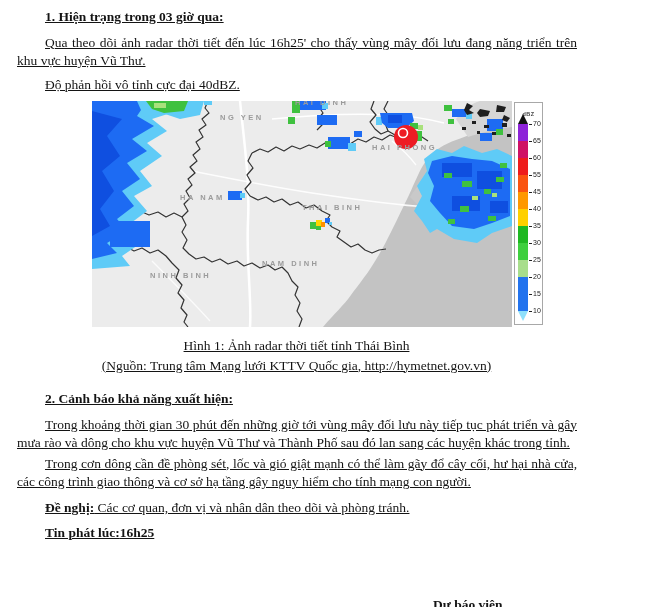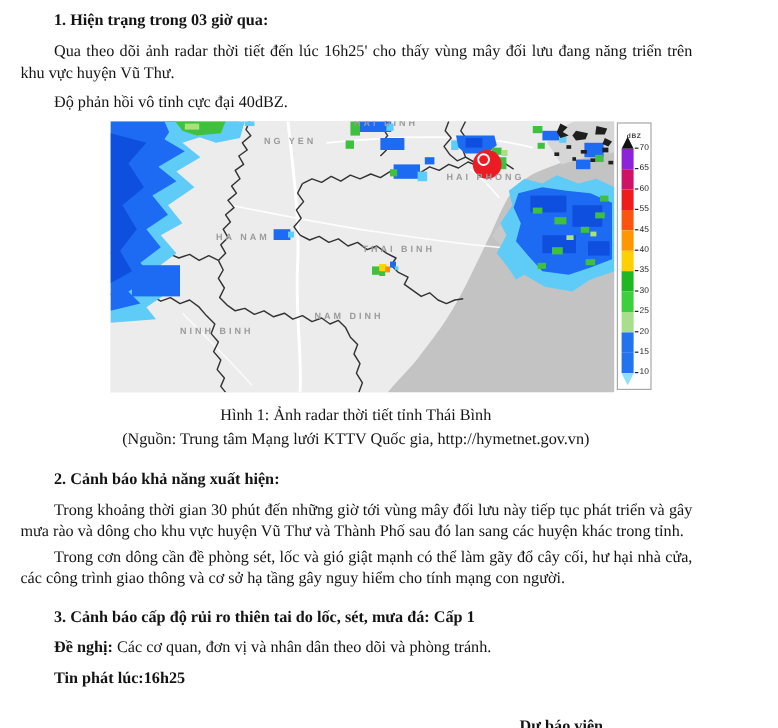--- a/index.html
+++ b/index.html
@@ -1,19 +1,19 @@
 <!DOCTYPE html>
 <html><head>
 <meta charset="utf-8">
 <style>
   html,body{margin:0;padding:0;}
   .page{
     position:relative; width:593px; height:607px; background:#ffffff;
     font-family:"Liberation Serif", serif; color:#141414; overflow:hidden;
-    font-size:13.5px; line-height:18.5px;
+    font-size:13.5px; line-height:18.5px;text-decoration:underline;
   }
   .h-bold{font-weight:bold; margin:0 16px 0 17px; text-indent:28px;}
   .h1{padding-top:8px;}
   .para{margin:7px 16px 0 17px; text-align:justify; text-indent:28px;}
   .para-tight{margin-top:5px;}
   .center-line{text-align:center; margin:0 10px;}
   .cap{margin-top:10px;}
   .src{margin-top:1px;}
   .h2{margin-top:15px;}
   .h3{margin-top:13px;}
@@ -238,21 +238,20 @@
     </div>
   </div>
 
   <div class="center-line cap">Hình 1: Ảnh radar thời tiết tỉnh Thái Bình</div>
   <div class="center-line src">(Nguồn: Trung tâm Mạng lưới KTTV Quốc gia, http://hymetnet.gov.vn)</div>
 
   <div class="h-bold h2">2. Cảnh báo khả năng xuất hiện:</div>
   <p class="para">Trong khoảng thời gian 30 phút đến những giờ tới vùng mây đối lưu này tiếp tục phát triển và gây mưa rào và dông cho khu vực huyện Vũ Thư và Thành Phố sau đó lan sang các huyện khác trong tỉnh.</p>
   <p class="para" style="margin-top:2px;">Trong cơn dông cần đề phòng sét, lốc và gió giật mạnh có thể làm gãy đổ cây cối, hư hại nhà cửa, các công trình giao thông và cơ sở hạ tầng gây nguy hiểm cho tính mạng con người.</p>
 
-  <div class="h-bold h3">3. Cảnh báo cấp độ rủi ro thiên tai do lốc, sét, mưa đá: Cấp 1</div>
 
   <div class="kv-line"><span class="kv-label">Đề nghị:</span><span> Các cơ quan, đơn vị và nhân dân theo dõi và phòng tránh.</span></div>
 
   <div class="kv-line"><span class="kv-label">Tin phát lúc:</span><span class="issued-value">16h25</span></div>
 
   <div class="signature">Dự báo viên</div>
 
 </div>
 
 </body></html>

